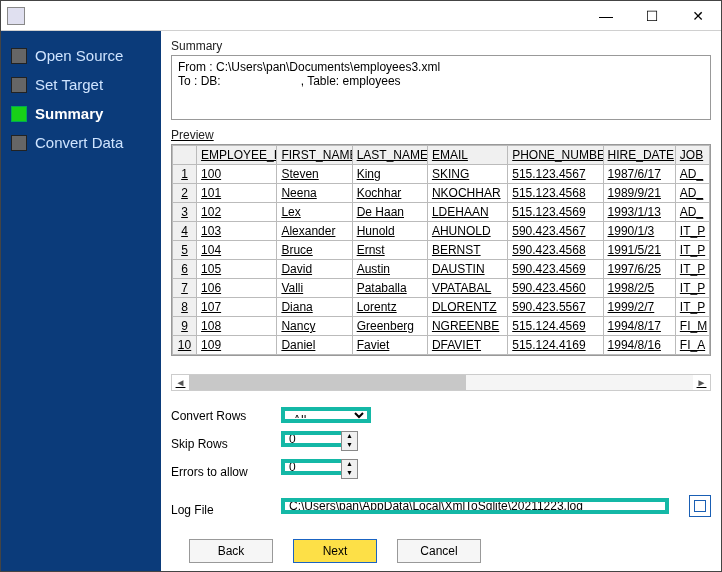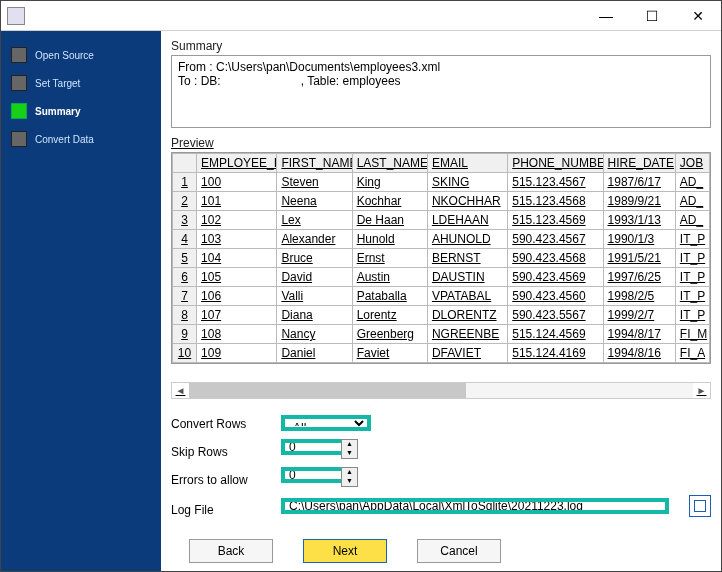--- a/index.html
+++ b/index.html
@@ -9,21 +9,21 @@
   .titlebar { height:30px; display:flex; align-items:center; justify-content:space-between; padding-left:6px; border-bottom:1px solid #d0d0d0; }
   .titlebar .app-icon { width:18px; height:18px; margin-right:6px; background:#e0e0f0; border:1px solid #888; }
   .winbtns { display:flex; height:100%; }
   .winbtn { width:46px; display:flex; align-items:center; justify-content:center; font-size:14px; font-family:"Segoe UI Symbol", sans-serif; }
 
   .body { display:flex; height:calc(100% - 30px); }
   .sidebar { width:160px; background:#0b3b7a; color:#fff; padding-top:10px; }
   .navitem { display:flex; align-items:center; padding:6px 6px 6px 10px; cursor:pointer; }
   .navbox { width:16px; height:16px; margin-right:8px; background:#666; border:1px solid #222; }
   .navbox.active { background:#18d018; border-color:#0a5; }
-  .navlabel { font-size:10px; color:#cfe4ff; }
+  .navlabel { font-size:15px; color:#cfe4ff; }
   .navitem.active .navlabel { font-weight:bold; color:#fff; }
 
   .main { flex:1; padding:8px 10px 8px 10px; display:flex; flex-direction:column; }
 
   .section-label { font-size:12px; color:#222; margin-bottom:2px; }
   .summary-box { border:1px solid #999; height:80px; padding:4px 6px; font-size:12px; background:#fff; overflow:hidden; }
   .summary-box div { white-space:pre; }
 
   .preview-wrap { margin-top:8px;text-decoration:underline; }
   .tablebox { border:1px solid #999; overflow:hidden; }
@@ -39,26 +39,26 @@
   .hscroll .thumb { position:absolute; left:0; width:55%; top:0; bottom:0; background:#c8c8c8; }
 
   .form { margin-top:16px; }
   .formrow { display:flex; align-items:flex-end; margin-bottom:8px; }
   .formrow label { width:110px; font-size:12px; }
   select, input[type=text] { font-size:12px; padding:1px 4px; border:4px solid #14b8a6; background:#fff; height:16px; }
   .spinwrap { display:flex; }
   .spinwrap input { width:60px; border-right:none; }
   .spinbtns { display:flex; flex-direction:column; border:1px solid #888; }
   .spinbtns span { width:15px; height:9px; font-size:7px; line-height:7px; text-align:center; background:#f0f0f0; cursor:pointer; user-select:none; }
-  .logfile { display:flex; align-items:center; flex:1; gap:20px; }
+  .logfile { display:flex; align-items:center; flex:1; gap:20px;margin-top:8px; }
   .logfile input { flex:1; }
   .iconbtn { width:22px; height:22px; border:1px solid #1a5fb4; display:flex; align-items:center; justify-content:center; cursor:pointer; }
   .iconbtn .inner { width:12px; height:12px; border:1px solid #1a5fb4; }
 
-  .buttons { margin-top:14px; display:flex; gap:30px; padding-left:18px; }
+  .buttons { margin-top:14px; display:flex; gap:20px; padding-left:18px; }
   .btn { width:84px; height:24px; border:1px solid #999; background:#f6f6f6; cursor:pointer; font-size:12px; }
   .btn.primary { border:1px solid #1a63c2; background:#fde047; }
 
 </style>
 </head>
 <body>
 
 <div class="titlebar">
   <div style="display:flex;align-items:center;">
     <div class="app-icon"></div>

